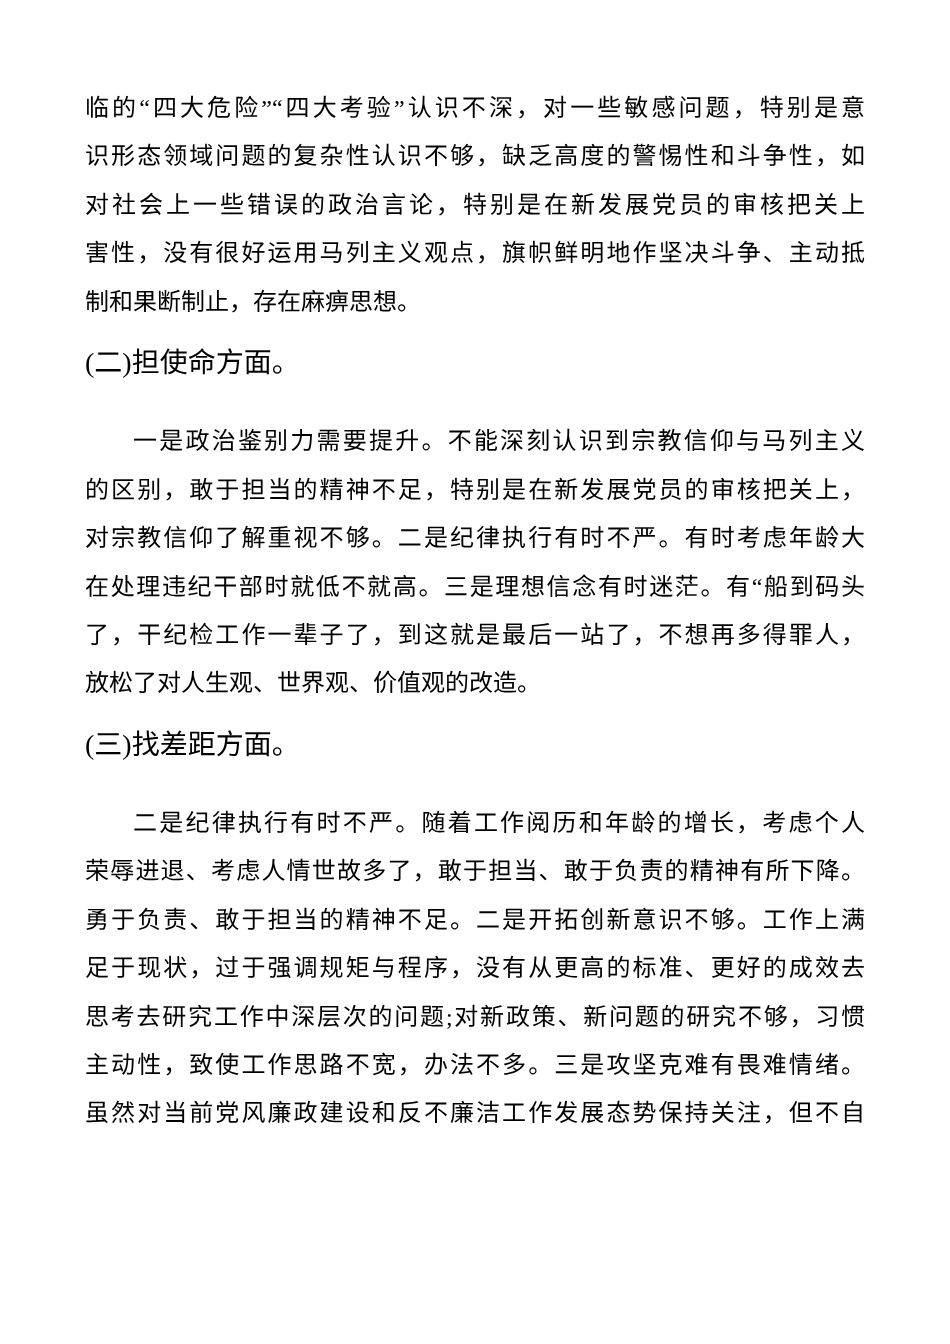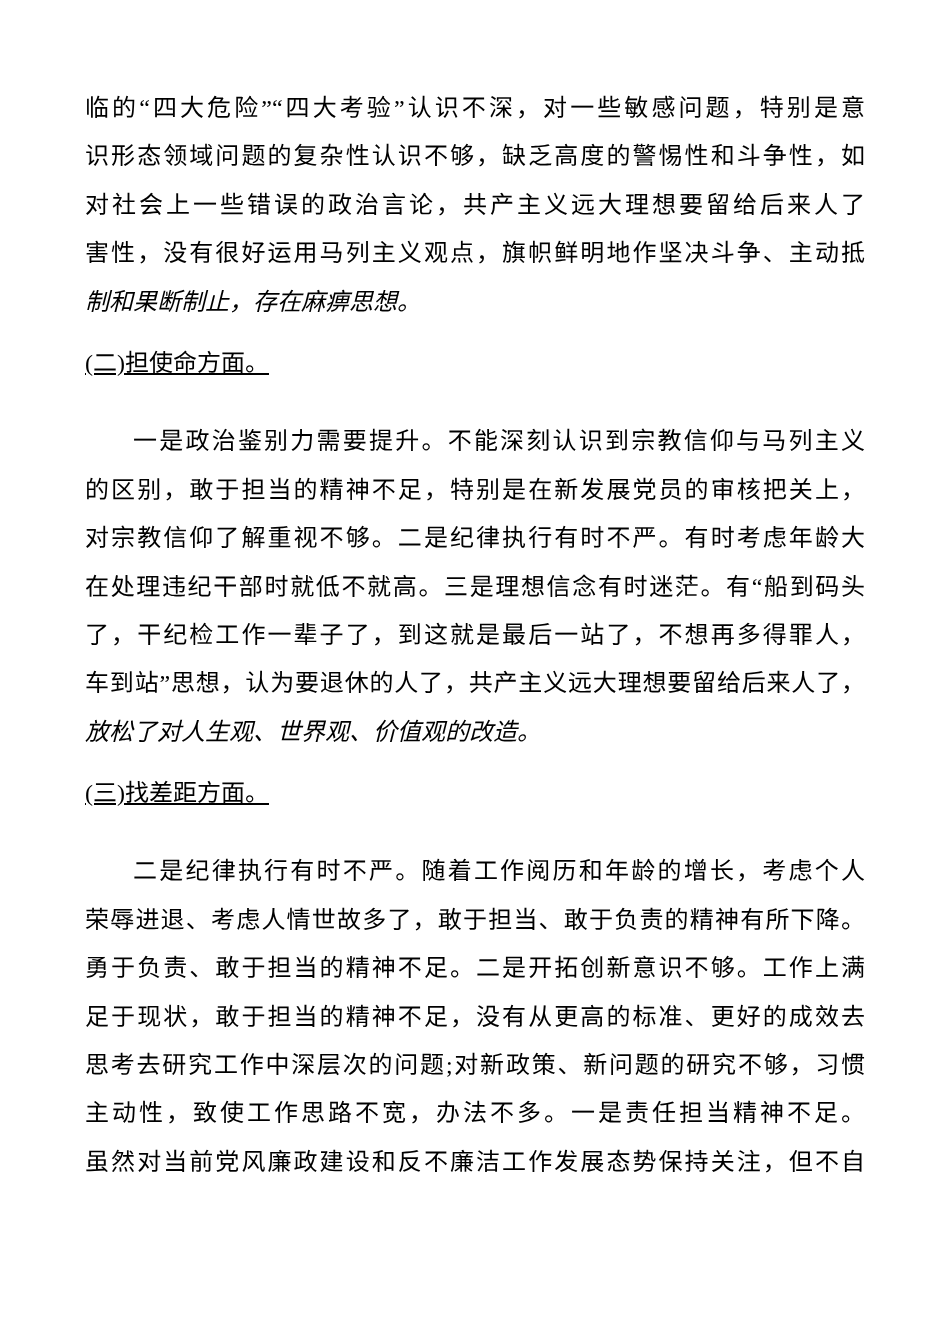--- a/index.html
+++ b/index.html
@@ -17,69 +17,66 @@
     overflow: hidden;
     font-family: "Liberation Serif", "DejaVu Serif", serif;
   }
   .para {
     margin: 0 0 13px 0;
     padding: 0;
   }
   .heading {
     margin: 0 0 30px 0;
     padding: 0;
-    font-size: 24px;
+    font-size: 28px;
     line-height: 48.4px;
     height: 48.4px;
     text-align: left;
     white-space: nowrap;
-    text-decoration: underline;
   }
   .line {
     font-size: 24px;
     line-height: 48.4px;
     height: 48.4px;
     text-align: justify;
     text-align-last: justify;
     text-justify: inter-character;
     overflow: hidden;
   }
   .line.indent {
     text-indent: 2em;
   }
   .line.no-just {
     text-align: right;
     text-align-last: left;
-    font-style: italic;
   }
 </style>
 </head>
 <body>
 
 <div class="page">
     <div class="para">
       <div class="line">临的“四大危险”“四大考验”认识不深，对一些敏感问题，特别是意</div>
       <div class="line">识形态领域问题的复杂性认识不够，缺乏高度的警惕性和斗争性，如</div>
-      <div class="line">对社会上一些错误的政治言论，共产主义远大理想要留给后来人了</div>
+      <div class="line">对社会上一些错误的政治言论，特别是在新发展党员的审核把关上</div>
       <div class="line">害性，没有很好运用马列主义观点，旗帜鲜明地作坚决斗争、主动抵</div>
       <div class="line no-just">制和果断制止，存在麻痹思想。</div>
     </div>
     <div class="heading">(二)担使命方面。</div>
     <div class="para">
       <div class="line indent">一是政治鉴别力需要提升。不能深刻认识到宗教信仰与马列主义</div>
       <div class="line">的区别，敢于担当的精神不足，特别是在新发展党员的审核把关上，</div>
       <div class="line">对宗教信仰了解重视不够。二是纪律执行有时不严。有时考虑年龄大</div>
       <div class="line">在处理违纪干部时就低不就高。三是理想信念有时迷茫。有“船到码头</div>
       <div class="line">了，干纪检工作一辈子了，到这就是最后一站了，不想再多得罪人，</div>
-      <div class="line">车到站”思想，认为要退休的人了，共产主义远大理想要留给后来人了，</div>
       <div class="line no-just">放松了对人生观、世界观、价值观的改造。</div>
     </div>
     <div class="heading">(三)找差距方面。</div>
     <div class="para">
       <div class="line indent">二是纪律执行有时不严。随着工作阅历和年龄的增长，考虑个人</div>
       <div class="line">荣辱进退、考虑人情世故多了，敢于担当、敢于负责的精神有所下降。</div>
       <div class="line">勇于负责、敢于担当的精神不足。二是开拓创新意识不够。工作上满</div>
-      <div class="line">足于现状，敢于担当的精神不足，没有从更高的标准、更好的成效去</div>
+      <div class="line">足于现状，过于强调规矩与程序，没有从更高的标准、更好的成效去</div>
       <div class="line">思考去研究工作中深层次的问题;对新政策、新问题的研究不够，习惯</div>
-      <div class="line">主动性，致使工作思路不宽，办法不多。一是责任担当精神不足。</div>
+      <div class="line">主动性，致使工作思路不宽，办法不多。三是攻坚克难有畏难情绪。</div>
       <div class="line">虽然对当前党风廉政建设和反不廉洁工作发展态势保持关注，但不自</div>
     </div>
   </div>
 
 </body></html>

